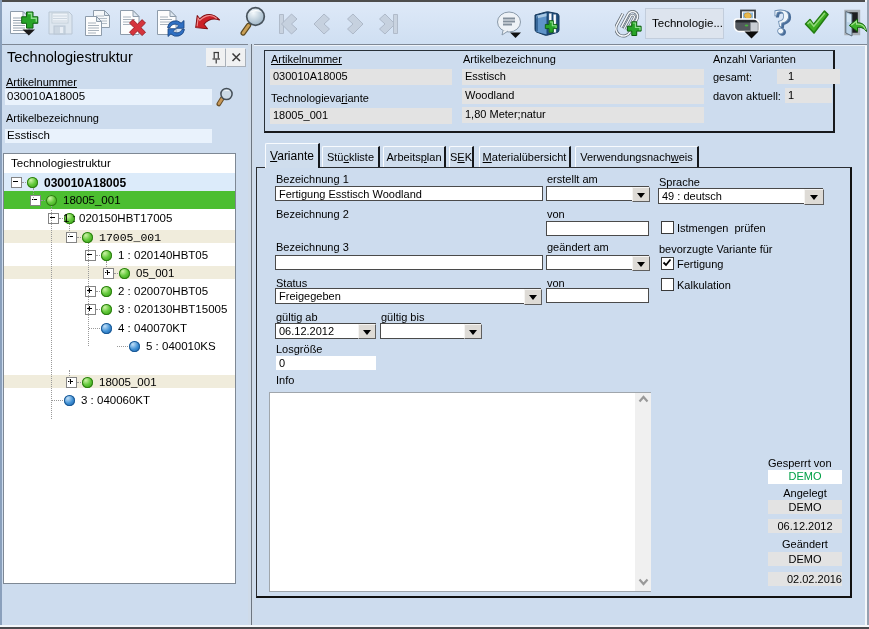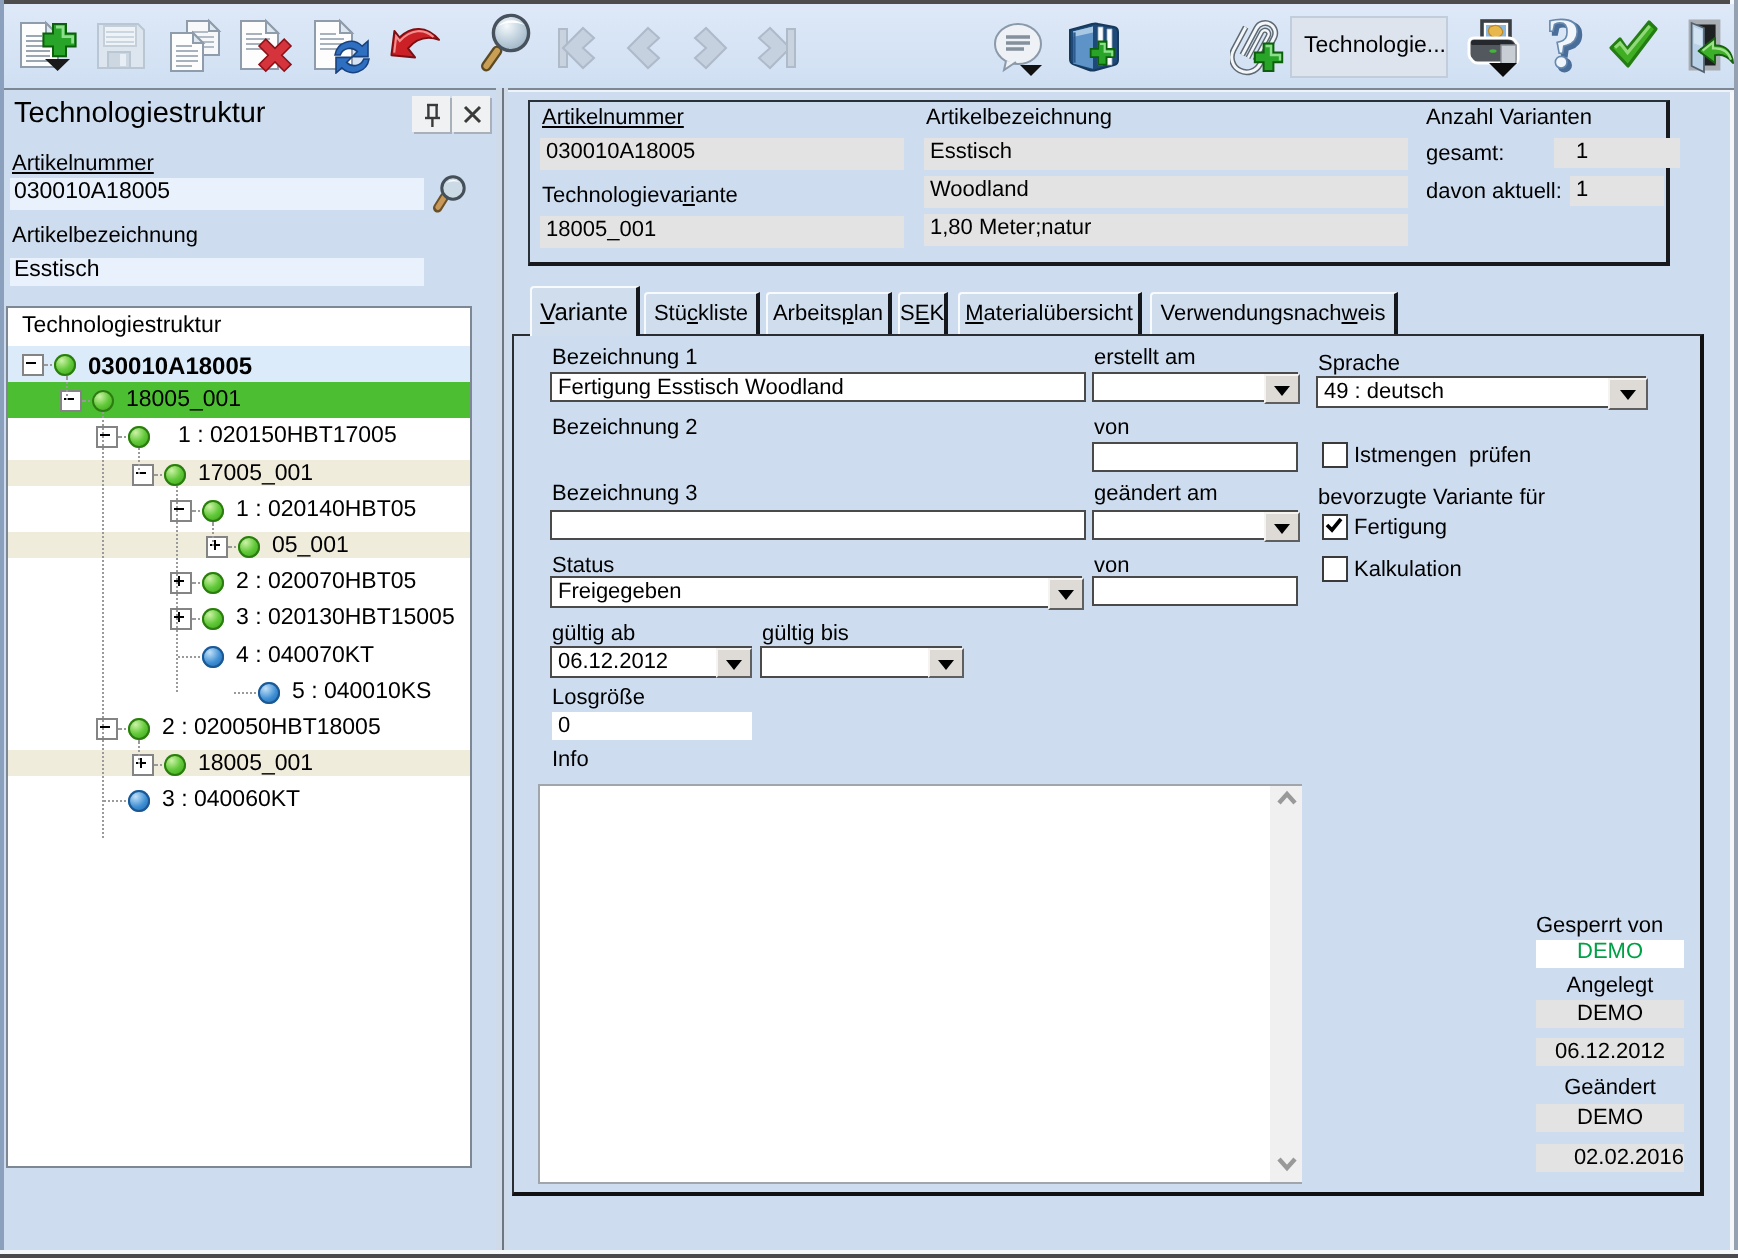--- a/index.html
+++ b/index.html
@@ -226,29 +226,29 @@
           <span class="hd" style="left:41px;top:9px;width:4px"></span>
           <span class="ball bg" style="left:46px"></span>
           <span class="tx" style="left:63px;">18005_001</span>
         </div>
       <div class="trow" style="top:36px;height:18px;">
           <span class="exp" style="left:48px">
             <i></i>
           </span>
           <span class="hd" style="left:59px;top:9px;width:4px"></span>
           <span class="ball bg" style="left:64px"></span>
-          <span class="tx" style="left:89px;">1 : 020150HBT17005</span>
+          <span class="tx" style="left:63px;">1 : 020150HBT17005</span>
         </div>
       <div class="trow" style="top:55px;height:18px;background:linear-gradient(#fff0 0,#fff0 2px,#f0ecdc 2px,#f0ecdc 15px,#fff0 15px);">
           <span class="exp" style="left:66px">
             <i></i>
           </span>
           <span class="hd" style="left:77px;top:9px;width:4px"></span>
           <span class="ball bg" style="left:82px"></span>
-          <span class="tx" style="left:99px;">17005_001</span>
+          <span class="tx" style="left:99px;font-family:Liberation Mono, monospace;">17005_001</span>
         </div>
       <div class="trow" style="top:73px;height:18px;">
           <span class="exp" style="left:85px">
             <i></i>
           </span>
           <span class="hd" style="left:96px;top:9px;width:4px"></span>
           <span class="ball bg" style="left:101px"></span>
           <span class="tx" style="left:118px;">1 : 020140HBT05</span>
         </div>
       <div class="trow" style="top:91px;height:18px;background:linear-gradient(#fff0 0,#fff0 2px,#f0ecdc 2px,#f0ecdc 15px,#fff0 15px);">
@@ -280,28 +280,20 @@
         </div>
       <div class="trow" style="top:146px;height:18px;">
           <span class="hd" style="left:89px;top:9px;width:11px"></span>
           <span class="ball bb" style="left:101px"></span>
           <span class="tx" style="left:118px;">4 : 040070KT</span>
         </div>
       <div class="trow" style="top:164px;height:18px;margin-left:28px;">
           <span class="hd" style="left:89px;top:9px;width:11px"></span>
           <span class="ball bb" style="left:101px"></span>
           <span class="tx" style="left:118px;">5 : 040010KS</span>
-        </div>
-      <div class="trow" style="top:182px;height:18px;">
-          <span class="exp" style="left:48px">
-            <i></i>
-          </span>
-          <span class="hd" style="left:59px;top:9px;width:4px"></span>
-          <span class="ball bg" style="left:64px"></span>
-          <span class="tx" style="left:81px;">2 : 020050HBT18005</span>
         </div>
       <div class="trow" style="top:200px;height:18px;background:linear-gradient(#fff0 0,#fff0 2px,#f0ecdc 2px,#f0ecdc 15px,#fff0 15px);">
           <span class="exp plus" style="left:66px">
             <i></i>
             <b></b>
           </span>
           <span class="hd" style="left:77px;top:9px;width:4px"></span>
           <span class="ball bg" style="left:82px"></span>
           <span class="tx" style="left:99px;">18005_001</span>
         </div>

